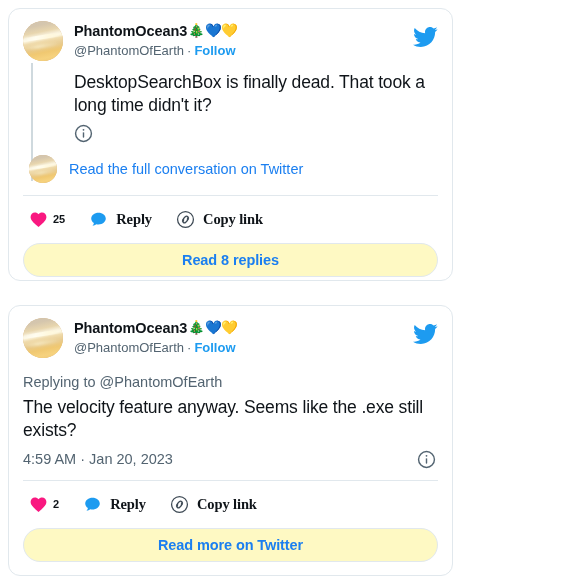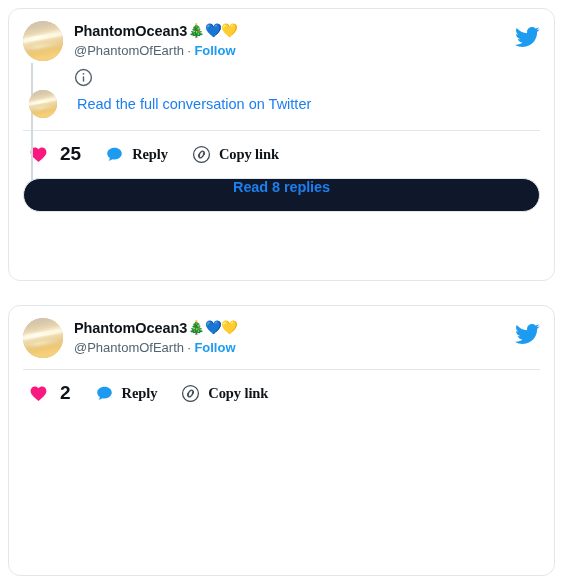--- a/index.html
+++ b/index.html
@@ -20,21 +20,21 @@
     height: 584px;
     position: relative;
     background: #ffffff;
     box-sizing: border-box;
     padding: 0;
   }
 
   .tweet-card {
     position: absolute;
     left: 8px;
-    width: 547px;
+    width: 445px;
     box-sizing: border-box;
     border: 1px solid #e1e8ed;
     border-radius: 12px;
     background: #ffffff;
     padding: 12px 12px 12px 12px;
   }
   .card-1 { top: 8px; height: 273px; }
   .card-2 { top: 305px; height: 271px; }
 
   
@@ -187,23 +187,22 @@
     font-size: 14.5px;
     color: #536471;
     line-height: 20px;
   }
   .info-icon { width: 19px; height: 19px; flex: 0 0 19px; }
 
   
   .convo-row {
     display: flex;
     align-items: center;
-    margin-top: 3px;
+    margin-top: 12px;
     padding-left: 8px;
-    gap: 8px;
   }
   .convo-link {
     margin-left: 12px;
     font-size: 14.5px;
     color: #1b7ff0;
     text-decoration: none;
     line-height: 20px;
   }
 
   
@@ -231,37 +230,37 @@
   }
   .action .lbl {
     font-size: 14.5px;
     font-weight: bold;
     color: #0f1419;
     margin-left: 8px;
     letter-spacing: -0.1px;
     font-family: Liberation Serif, serif;
   }
   .like-count {
-    font-size: 19px;
+    font-size: 11px;
     font-weight: bold;
     color: #0f1419;
-    margin-left: 12px;
+    margin-left: 5px;
   }
   .ico { display: block; }
 
   
   .pill {
     display: flex;
-    align-items: flex-start;
+    align-items: center;
     justify-content: center;
     height: 32px;
     margin: 11px 2px 0 2px;
     border: 1px solid #e1e8ed;
     border-radius: 17px;
-    background: #0f172a;
+    background: #fef9c3;
     text-decoration: none;
   }
   .pill span {
     font-size: 14.5px;
     font-weight: bold;
     color: #1b7ff0;
     letter-spacing: -0.1px;
   }
 </style>
 </head>
@@ -287,20 +286,21 @@
         </div>
       </div>
       <span class="bird">
         <svg width="26" height="26" viewBox="0 0 24 24" aria-hidden="true">
           <path fill="#1d9bf0" d="M23.643 4.937c-.835.37-1.732.62-2.675.733.962-.576 1.7-1.49 2.048-2.578-.9.534-1.897.922-2.958 1.13-.85-.904-2.06-1.47-3.4-1.47-2.572 0-4.658 2.086-4.658 4.66 0 .364.042.718.12 1.06-3.873-.195-7.304-2.05-9.602-4.868-.4.69-.63 1.49-.63 2.342 0 1.616.823 3.043 2.072 3.878-.764-.025-1.482-.234-2.11-.583v.06c0 2.257 1.605 4.14 3.737 4.568-.392.106-.803.162-1.227.162-.3 0-.593-.028-.877-.082.593 1.85 2.313 3.198 4.352 3.234-1.595 1.25-3.604 1.995-5.786 1.995-.376 0-.747-.022-1.112-.065 2.062 1.323 4.51 2.093 7.14 2.093 8.57 0 13.255-7.098 13.255-13.254 0-.2-.005-.402-.014-.602.91-.658 1.7-1.477 2.323-2.41z"></path>
         </svg>
       </span>
     </div>
 
     <div class="tweet-body-indent">
+      <div class="tweet-text">DesktopSearchBox is finally dead. That took a long time didn't it?</div>
       <div class="meta-row">
         <span class="info-icon">
           <svg class="ico" width="19" height="19" viewBox="0 0 24 24" aria-hidden="true">
             <circle cx="12" cy="12" r="10" fill="none" stroke="#536471" stroke-width="1.8"></circle>
             <circle cx="12" cy="7.4" r="1.15" fill="#536471"></circle>
             <rect x="11.1" y="10.3" width="1.8" height="7" rx="0.9" fill="#536471"></rect>
           </svg>
         </span>
       </div>
     </div>
@@ -363,20 +363,34 @@
           <span>@PhantomOfEarth</span><span class="sep">·</span><a class="follow-link" href="#">Follow</a>
         </div>
       </div>
       <span class="bird">
         <svg width="26" height="26" viewBox="0 0 24 24" aria-hidden="true">
           <path fill="#1d9bf0" d="M23.643 4.937c-.835.37-1.732.62-2.675.733.962-.576 1.7-1.49 2.048-2.578-.9.534-1.897.922-2.958 1.13-.85-.904-2.06-1.47-3.4-1.47-2.572 0-4.658 2.086-4.658 4.66 0 .364.042.718.12 1.06-3.873-.195-7.304-2.05-9.602-4.868-.4.69-.63 1.49-.63 2.342 0 1.616.823 3.043 2.072 3.878-.764-.025-1.482-.234-2.11-.583v.06c0 2.257 1.605 4.14 3.737 4.568-.392.106-.803.162-1.227.162-.3 0-.593-.028-.877-.082.593 1.85 2.313 3.198 4.352 3.234-1.595 1.25-3.604 1.995-5.786 1.995-.376 0-.747-.022-1.112-.065 2.062 1.323 4.51 2.093 7.14 2.093 8.57 0 13.255-7.098 13.255-13.254 0-.2-.005-.402-.014-.602.91-.658 1.7-1.477 2.323-2.41z"></path>
         </svg>
       </span>
     </div>
 
+    <div class="tweet-body-flush">
+      <div class="replying-to">Replying to @PhantomOfEarth</div>
+      <div class="tweet-text">The velocity feature anyway. Seems like the .exe still exists?</div>
+      <div class="meta-row">
+        <span class="timestamp">4:59 AM · Jan 20, 2023</span>
+        <span class="info-icon">
+          <svg class="ico" width="19" height="19" viewBox="0 0 24 24" aria-hidden="true">
+            <circle cx="12" cy="12" r="10" fill="none" stroke="#536471" stroke-width="1.8"></circle>
+            <circle cx="12" cy="7.4" r="1.15" fill="#536471"></circle>
+            <rect x="11.1" y="10.3" width="1.8" height="7" rx="0.9" fill="#536471"></rect>
+          </svg>
+        </span>
+      </div>
+    </div>
 
     <div class="divider"></div>
 
     <div class="actions">
       <a class="action" href="#">
         <span>
           <svg class="ico" width="19" height="19" viewBox="0 0 24 24" aria-hidden="true">
             <path fill="#f91880" d="M12 21.6l-1.45-1.32C5.4 15.63 2 12.55 2 8.77 2 5.69 4.42 3.3 7.5 3.3c1.74 0 3.41.81 4.5 2.1 1.09-1.29 2.76-2.1 4.5-2.1 3.08 0 5.5 2.39 5.5 5.47 0 3.78-3.4 6.86-8.55 11.52L12 21.6z"></path>
           </svg>
         </span>
@@ -395,15 +409,18 @@
           <svg class="ico" width="19" height="19" viewBox="0 0 24 24" aria-hidden="true">
             <circle cx="12" cy="12" r="10" fill="none" stroke="#3e4a55" stroke-width="1.6"></circle>
             <path d="M9.6 13.9c-.9-.9-.9-2.4 0-3.3l2.1-2.1c.9-.9 2.4-.9 3.3 0 .9.9.9 2.4 0 3.3l-1 1" fill="none" stroke="#3e4a55" stroke-width="1.6" stroke-linecap="round"></path>
             <path d="M14.4 10.1c.9.9.9 2.4 0 3.3l-2.1 2.1c-.9.9-2.4.9-3.3 0-.9-.9-.9-2.4 0-3.3l1-1" fill="none" stroke="#3e4a55" stroke-width="1.6" stroke-linecap="round"></path>
           </svg>
         </span>
         <span class="lbl">Copy link</span>
       </a>
     </div>
 
+    <a class="pill" href="#">
+      <span>Read more on Twitter</span>
+    </a>
   </div>
 
 </div>
 
 </body></html>

